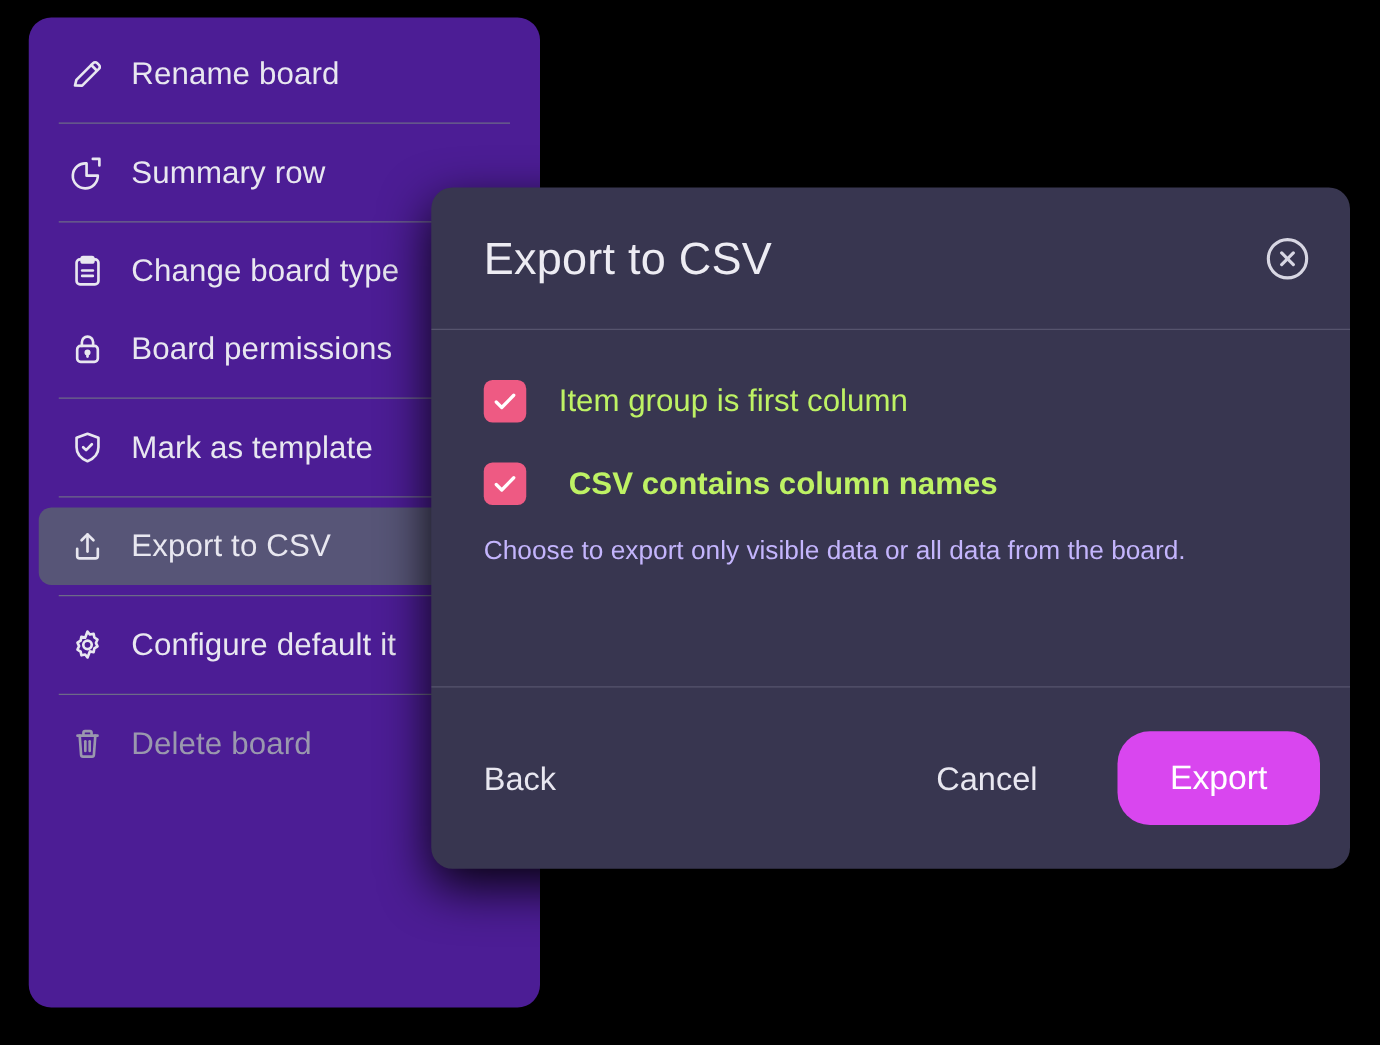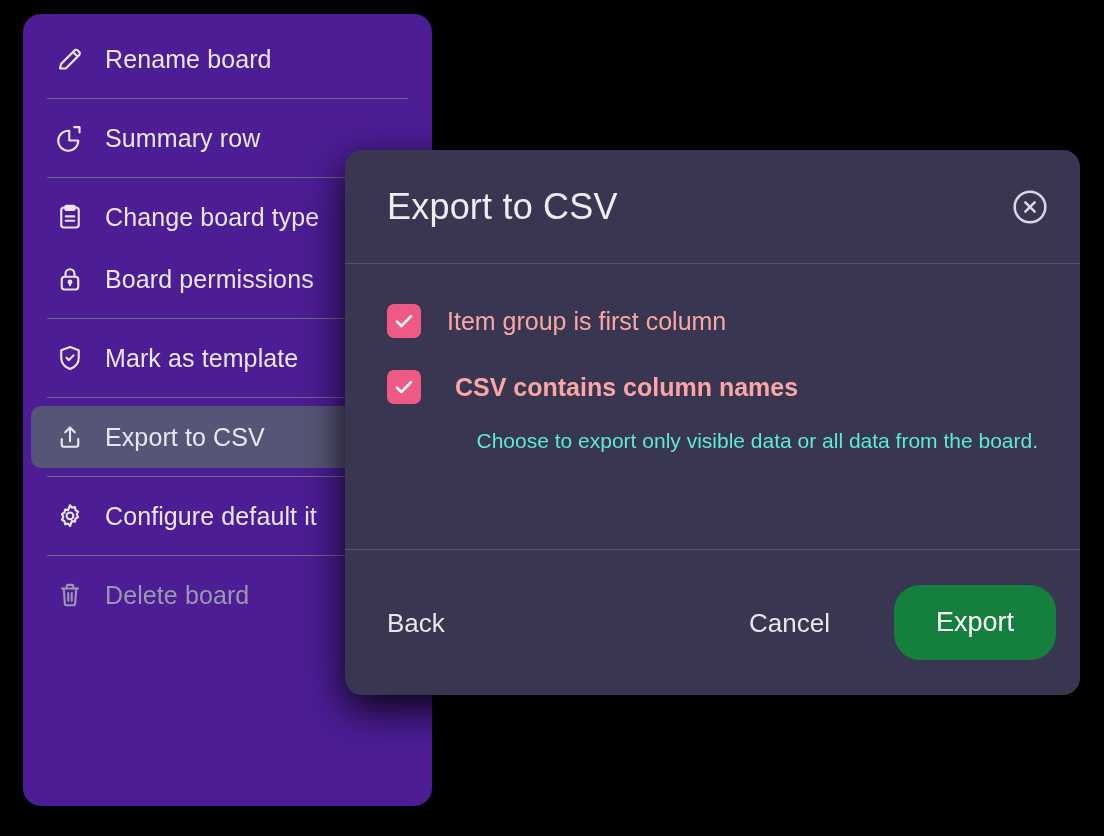--- a/index.html
+++ b/index.html
@@ -137,31 +137,30 @@
     border-radius: 7px;
     background: #EE5A83;
     display: flex;
     align-items: center;
     justify-content: center;
     margin-right: 26px;
   }
   .checkbox svg { width: 24px; height: 24px; display: block; }
   .cb-label {
     font-size: 25px;
-    color: #fca5a5;
+    color: #bef264;
     line-height: 1;
   }
   .cb-row.indented .cb-label { padding-left: 8px; font-weight: bold; }
   .helper-text {
     font-size: 21px;
-    color: #5eead4;
+    color: #c4b5fd;
     line-height: 1;
     margin-top: 18px;
     padding-left: 0px;
-    text-align: right;
   }
 
   .dlg-footer {
     height: 145px;
     flex: 0 0 145px;
     display: flex;
     align-items: center;
     padding: 0 24px 0 42px;
     box-sizing: border-box;
   }
@@ -171,21 +170,21 @@
     background: none;
     border: none;
     padding: 0;
     cursor: pointer;
     font-family: "Liberation Sans", sans-serif;
     line-height: 1;
   }
   .footer-spacer { flex: 1 1 auto; }
   .btn-cancel { margin-right: 64px; margin-left: 14px; }
   .btn-primary {
-    background: #15803d;
+    background: #d946ef;
     color: #FFFFFF;
     border: none;
     border-radius: 26px;
     height: 75px;
     padding: 0 42px;
     font-size: 27px;
     cursor: pointer;
     font-family: "Liberation Sans", sans-serif;
     line-height: 1;
     text-align: center;

